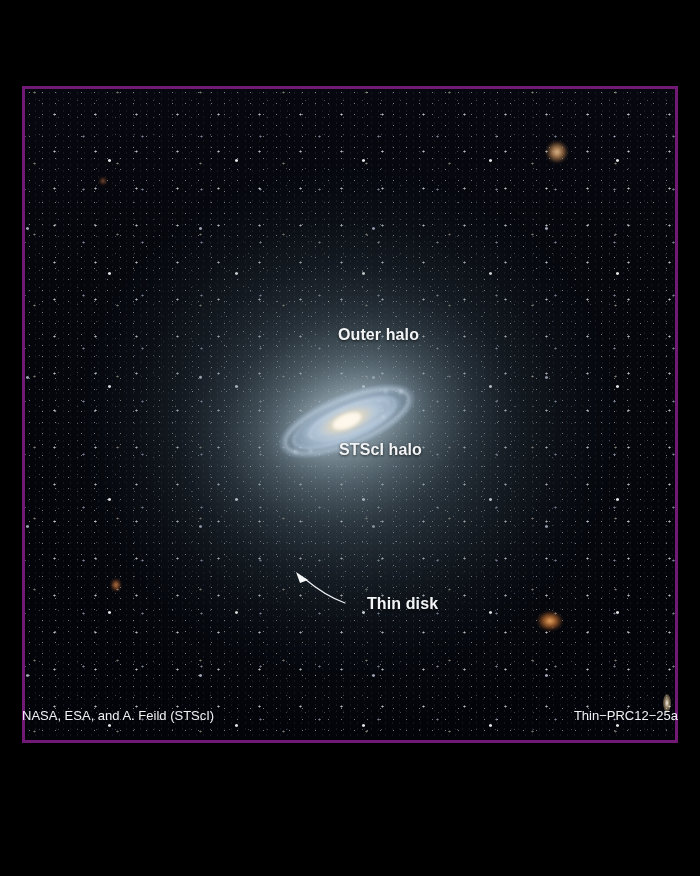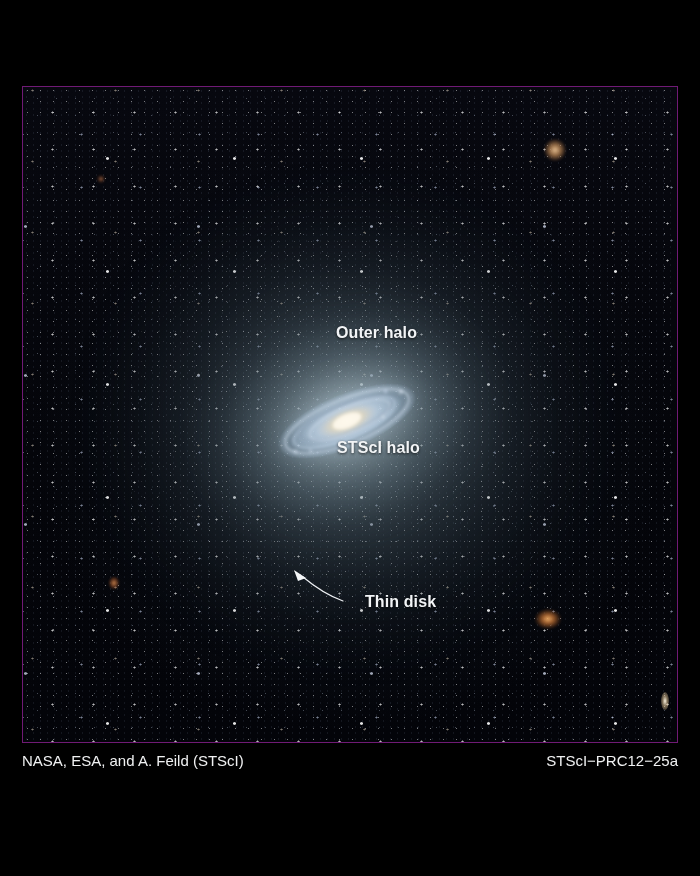--- a/index.html
+++ b/index.html
@@ -23,21 +23,21 @@
     background: #000000;
   }
 
   
   #plate {
     position: absolute;
     left: 22px;
     top: 86px;
     width: 656px;
     height: 657px;
-    border: 1px solid #701a75;
+    border: 3px solid #701a75;
     box-sizing: border-box;
     overflow: hidden;
     background: #05060b;
   }
 
   
   .space-base {
     position: absolute;
     inset: 0;
     background:
@@ -192,24 +192,24 @@
     font-family: "Liberation Sans", sans-serif;
     font-size: 30px;
     font-weight: 700;
     letter-spacing: 0.2px;
     text-shadow: 0 2px 6px rgba(0,0,0,0.85);
   }
 
   
   .credit {
     position: absolute;
-    top: 752px;
+    top: 708px;
     color: #f0f1f2;
     font-family: "Liberation Sans", sans-serif;
-    font-size: 15px;
+    font-size: 13px;
     font-weight: 400;
     white-space: nowrap;
   }
   #credit-left  { left: 22px; }
   #credit-right { right: 22px; }
 
   
   .obj {
     position: absolute;
     border-radius: 50%;
@@ -330,15 +330,15 @@
 
     <svg id="arrow-thin-disk" viewBox="0 0 70 44">
       <path d="M 58 36 C 44 31, 30 22, 18 12" fill="none" stroke="#eef1f4" stroke-width="1.2" stroke-linecap="round"></path>
       <path d="M 9 5 L 21 13 L 13 16 Z" fill="#f4f6f8"></path>
     </svg>
 
   </div>
 
   <div class="credit" id="credit-left">NASA, ESA, and A. Feild (STScI)</div>
 
-  <div class="credit" id="credit-right">STScI−PRC12−25a</div>
+  <div class="credit" id="credit-right">Thin−PRC12−25a</div>
 
 </div>
 
 </body></html>

